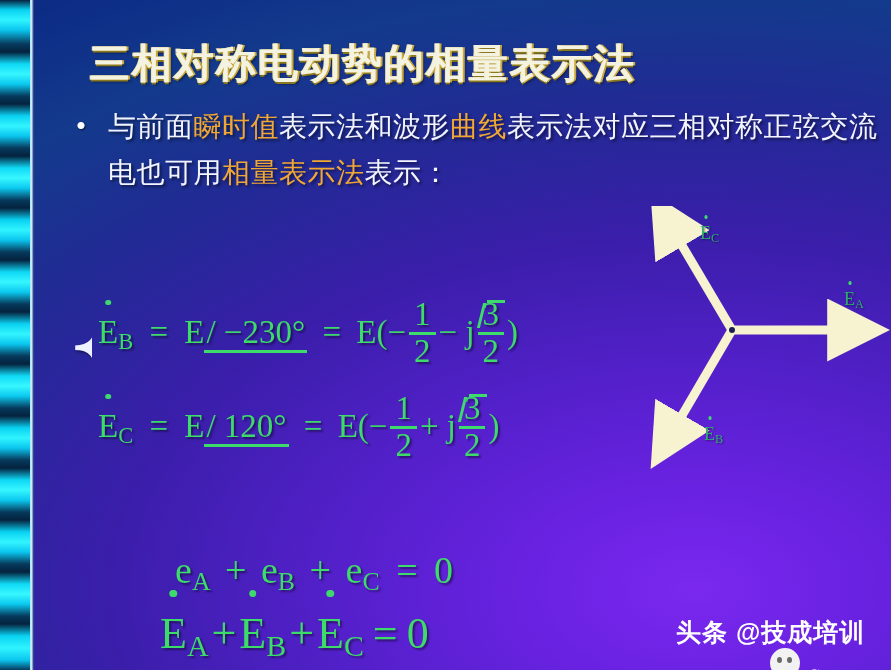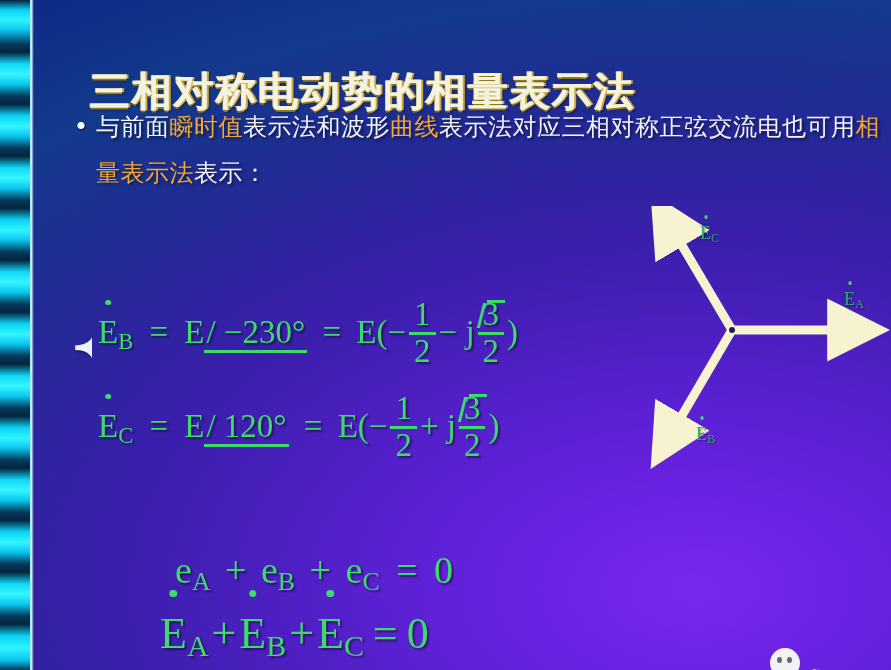--- a/index.html
+++ b/index.html
@@ -38,34 +38,34 @@
   }
   
   #title{
     position:absolute;left:90px;top:36px;width:520px;
     font-size:40px;font-weight:700;letter-spacing:2px;
     color:#f4f3e2;
     text-shadow:
       2px 0 0 #caa93a, -1px 0 0 #efe7b0,
       0 2px 0 #8a7820, 2px 2px 3px rgba(0,0,0,.55);
     white-space:nowrap;
-    margin-top:28px;
   }
   
   #bullet{
     position:absolute;left:66px;top:104px;width:820px;
     display:flex;align-items:flex-start;
   }
   #bulletdot{
     color:#ffffff;font-size:30px;line-height:44px;width:30px;flex:0 0 30px;
     text-align:center;text-shadow:1px 1px 2px rgba(0,0,0,.6);
   }
   #bullettext{
-    font-size:24px;line-height:46px;color:#f2f4ff;letter-spacing:.5px;
+    font-size:28px;line-height:46px;color:#f2f4ff;letter-spacing:.5px;
     text-shadow:2px 2px 3px rgba(0,0,0,.55);
+    margin-left:12px;
   }
   .hl{color:#f0a733;text-shadow:2px 2px 3px rgba(0,0,0,.5);}
   
   #brace{
     position:absolute;left:58px;top:244px;width:34px;height:190px;
     color:#eef1ff;font-size:190px;line-height:186px;
     font-family:"Liberation Serif",serif;
     text-shadow:2px 2px 3px rgba(0,0,0,.5);
     overflow:hidden;
   }
@@ -191,21 +191,25 @@
 
       <line x1="112" y1="124" x2="57" y2="218" stroke="#f7f2d0" stroke-width="9" marker-end="url(#ah)"></line>
       <circle cx="112" cy="124" r="3" fill="#1b1f55"></circle>
     </svg>
     <div class="plabel" style="left:80px;top:17px;">
       <span class="dotv">E</span><span class="sub">C</span>
     </div>
     <div class="plabel" style="left:224px;top:83px;text-decoration:underline;">
       <span class="dotv">E</span><span class="sub">A</span>
     </div>
-    <div class="plabel" style="left:76px;top:218px;">
+    <div class="plabel" style="left:84px;top:218px;">
       <span class="dotv">E</span><span class="sub">B</span>
     </div>
   </div>
 
+  <div id="wm">
+    <span>头条</span>
+    <span>@技成培训</span>
+  </div>
   <div id="wmface"></div>
   <div id="wm2">技成</div>
 
 </div>
 
 </body></html>

